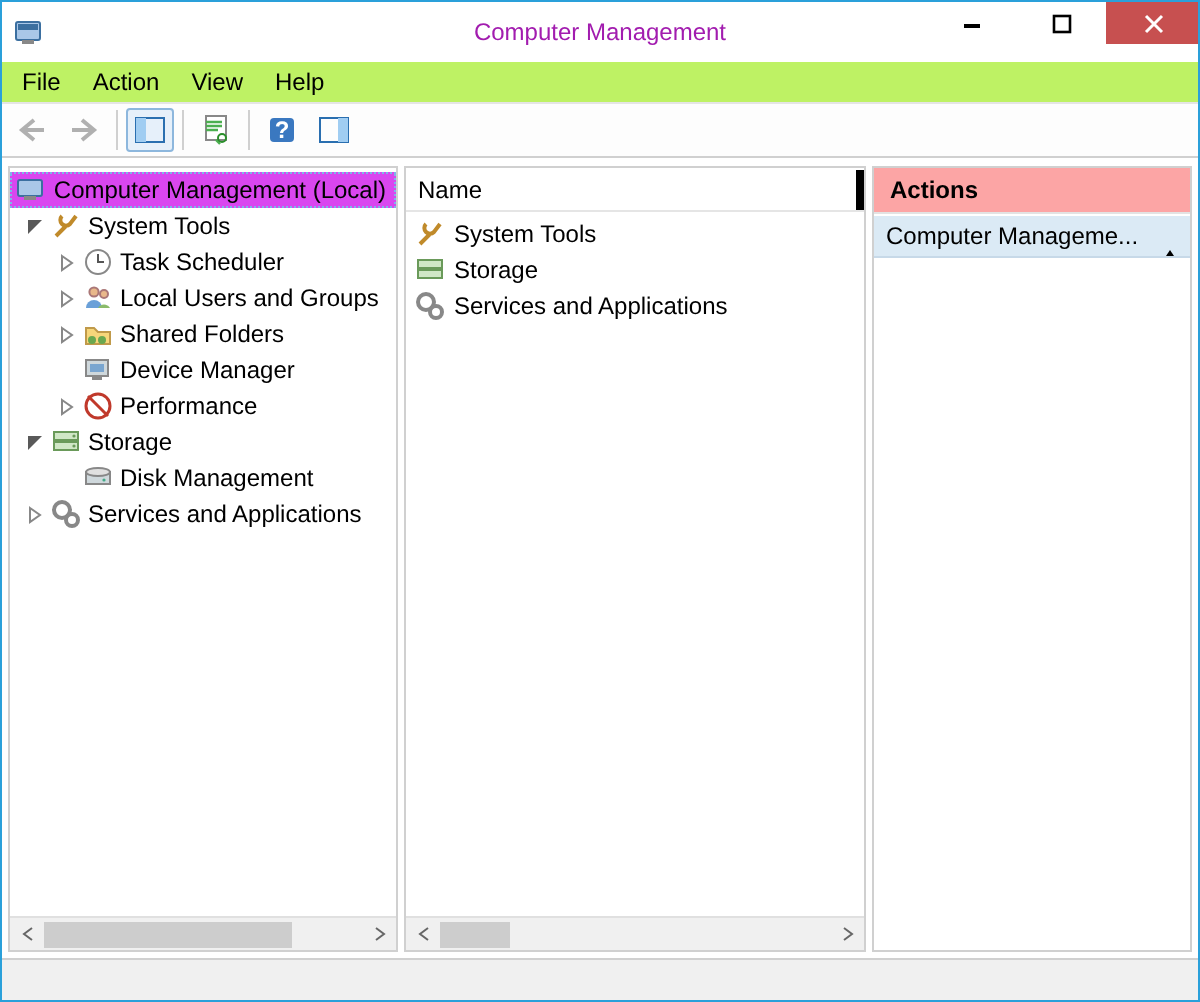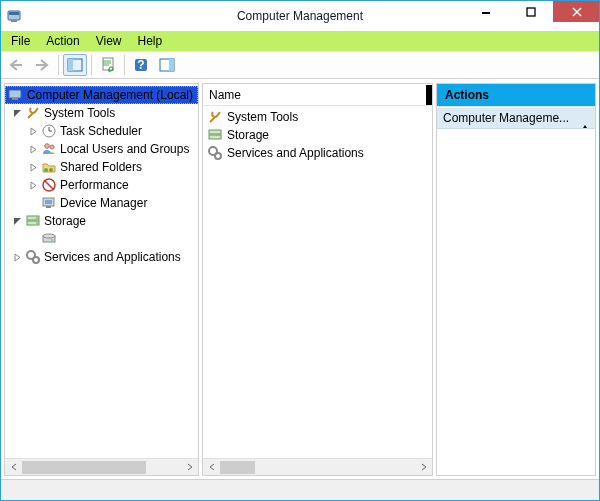--- a/index.html
+++ b/index.html
@@ -1,21 +1,21 @@
 <!DOCTYPE html>
 <html><head>
 <meta charset="utf-8">
 <style>
   * { box-sizing: border-box; margin: 0; padding: 0; font-family: "Segoe UI", Tahoma, sans-serif; font-size: 12px; }
   html, body { width: 600px; height: 501px; overflow: hidden; }
   .window { width: 600px; height: 501px; display: flex; flex-direction: column; border: 1px solid #2aa0da; background:#fff; }
   
   .titlebar { height: 30px; background: #fff; display: flex; align-items: center; position: relative; }
   .titlebar .appicon { width: 20px; height: 20px; margin: 0 4px; display: flex; align-items: center; justify-content: center; }
-  .titlebar .title { position: absolute; left: 0; right: 0; text-align: center; color: #0f172a; pointer-events: none; font-size:12px;}
+  .titlebar .title { position: absolute; left: 0; right: 0; text-align: center; color: #a21caf; pointer-events: none; font-size:12px;}
   .caption-btns { margin-left: auto; display: flex; height: 100%; }
   .caption-btn { width: 45px; height: 21px; display: flex; align-items: center; justify-content: center; border-left:1px solid rgba(0,0,0,0); }
   .caption-btn.min, .caption-btn.max { background:#fff; color:#000; }
   .caption-btn.close { background:#c75050; color:#fff; width:46px; }
   .caption-btn svg { display:block; }
   
   .menubar { height: 20px; background:#bef264; display:flex; align-items:center; padding:0 2px; }
   .menubar .menuitem { padding: 2px 8px; cursor:default; }
   
   .toolbar { height: 28px; background:#fdfdfd; border-top:1px solid #e5e5e5; border-bottom:1px solid #d0d0d0; display:flex; align-items:center; padding:0 3px; gap:2px;}
@@ -25,33 +25,33 @@
   
   .mainarea { flex:1; display:flex; min-height:0; border-top:1px solid #fff; }
   .pane { display:flex; flex-direction:column; min-width:0; }
   .pane-left   { width:195px; border:1px solid #d0d0d0; margin:3px 0 3px 3px; background:#fff;}
   .pane-center { flex:1;      border:1px solid #d0d0d0; margin:3px 0 3px 3px; background:#fff;}
   .pane-right  { width:160px; border:1px solid #d0d0d0; margin:3px 3px 3px 3px; background:#fff;}
   .pane-content { flex:1; overflow:hidden; position:relative;}
   
   .tree { white-space: nowrap; padding:2px 0; }
   .tree-row { display:flex; align-items:center; height:18px; padding-right:4px; cursor:default;}
-  .tree-row.selected { background:#1d4ed8; border:1px dotted #7eb4ea;}
+  .tree-row.selected { background:#d946ef; border:1px dotted #7eb4ea;}
   .expander { width:16px; display:flex; align-items:center; justify-content:center; color:#666;}
   .expander svg { display:block; }
   .tree-icon { width:16px; height:16px; margin-right:3px; display:flex; align-items:center; justify-content:center;}
   .indent { display:inline-block; }
   
   .list-header { height:22px; border-bottom:1px solid #e5e5e5; display:flex; align-items:center;}
-  .list-header .col { padding:3px 6px; border-right:6px solid #000000; flex:1;}
+  .list-header .col { padding:3px 6px; border-right:4px solid #000000; flex:1;}
   .list-body { padding:2px 0;}
   .list-row { display:flex; align-items:center; height:18px; padding:0 4px; gap:4px;}
   .list-row .tree-icon{margin-right:0;}
   
-  .actions-header { background:#0ea5e9; padding:4px 8px; font-weight:bold; border-bottom:1px solid #e3e3e3;}
+  .actions-header { background:#fca5a5; padding:4px 8px; font-weight:bold; border-bottom:1px solid #e3e3e3;}
   .actions-group { background:#dbeaf5; padding:3px 6px; display:flex; align-items:center; justify-content:space-between; border-bottom:1px solid #c7d9e8; border-top:1px solid #fff; white-space:nowrap; overflow:hidden;}
   .actions-item { padding:4px 16px; display:flex; align-items:center; justify-content:space-between;}
   
   .hscroll { height:17px; background:#f0f0f0; display:flex; align-items:center; border-top:1px solid #e0e0e0;}
   .hscroll .arrow { width:17px; height:17px; display:flex; align-items:center; justify-content:center; color:#666;}
   .hscroll .track { flex:1; position:relative; height:17px;}
   .hscroll .thumb { position:absolute; top:2px; height:13px; background:#cdcdcd; border-radius:0;}
   
   .statusbar { height:21px; background:#f0f0f0; border-top:1px solid #d0d0d0;}
   
@@ -219,45 +219,45 @@
                   <path d="M2 5 h4 l2 2 h6 v6 h-12 z" fill="#f7d67a" stroke="#c09a4a"></path>
                   <circle cx="5" cy="11" r="2" fill="#6aa84f"></circle>
                   <circle cx="10" cy="11" r="2" fill="#6aa84f"></circle>
                 </svg>
             </span>
             <span>Shared Folders</span>
           </div>
 
           <div class="tree-row">
             <span class="indent" style="width:20px"></span>
-            <span class="expander">
-              <svg width="9" height="9" viewBox="0 0 9 9">
-                  <path d="M2 1 L7 4.5 L2 8 Z" fill="none" stroke="#888"></path>
-                </svg>
-            </span>
-            <span class="tree-icon">
-              <svg width="16" height="16" viewBox="0 0 16 16">
-                  <circle cx="8" cy="8" r="6" fill="#fff" stroke="#c0392b" stroke-width="1.5"></circle>
-                  <path d="M3 3 L13 13" stroke="#c0392b" stroke-width="1.5"></path>
-                </svg>
-            </span>
-            <span>Performance</span>
-          </div>
-
-          <div class="tree-row">
-            <span class="indent" style="width:20px"></span>
             <span class="expander" style="width:16px"></span>
             <span class="tree-icon">
               <svg width="16" height="16" viewBox="0 0 16 16">
                   <rect x="2" y="3" width="11" height="8" fill="#cfd8dc" stroke="#888"></rect>
                   <rect x="5" y="11" width="5" height="2" fill="#888"></rect>
                   <rect x="4" y="5" width="7" height="4" fill="#7aa6d0"></rect>
                 </svg>
             </span>
             <span>Device Manager</span>
+          </div>
+
+          <div class="tree-row">
+            <span class="indent" style="width:20px"></span>
+            <span class="expander">
+              <svg width="9" height="9" viewBox="0 0 9 9">
+                  <path d="M2 1 L7 4.5 L2 8 Z" fill="none" stroke="#888"></path>
+                </svg>
+            </span>
+            <span class="tree-icon">
+              <svg width="16" height="16" viewBox="0 0 16 16">
+                  <circle cx="8" cy="8" r="6" fill="#fff" stroke="#c0392b" stroke-width="1.5"></circle>
+                  <path d="M3 3 L13 13" stroke="#c0392b" stroke-width="1.5"></path>
+                </svg>
+            </span>
+            <span>Performance</span>
           </div>
 
           <div class="tree-row">
             <span class="indent" style="width:4px"></span>
             <span class="expander">
               <svg width="9" height="9" viewBox="0 0 9 9">
                   <path d="M1 1 L8 1 L1 8 Z" fill="#595959"></path>
                 </svg>
             </span>
             <span class="tree-icon">
@@ -274,20 +274,21 @@
           <div class="tree-row">
             <span class="indent" style="width:20px"></span>
             <span class="expander" style="width:16px"></span>
             <span class="tree-icon">
               <svg width="16" height="16" viewBox="0 0 16 16">
                   <rect x="2" y="5" width="12" height="6" fill="#cfd8dc" stroke="#888"></rect>
                   <ellipse cx="8" cy="5" rx="6" ry="2" fill="#e0e0e0" stroke="#888"></ellipse>
                   <circle cx="11" cy="9" r="0.8" fill="#4a8"></circle>
                 </svg>
             </span>
+            <span>Disk Management</span>
           </div>
 
           <div class="tree-row">
             <span class="indent" style="width:4px"></span>
             <span class="expander">
               <svg width="9" height="9" viewBox="0 0 9 9">
                   <path d="M2 1 L7 4.5 L2 8 Z" fill="none" stroke="#888"></path>
                 </svg>
             </span>
             <span class="tree-icon">

